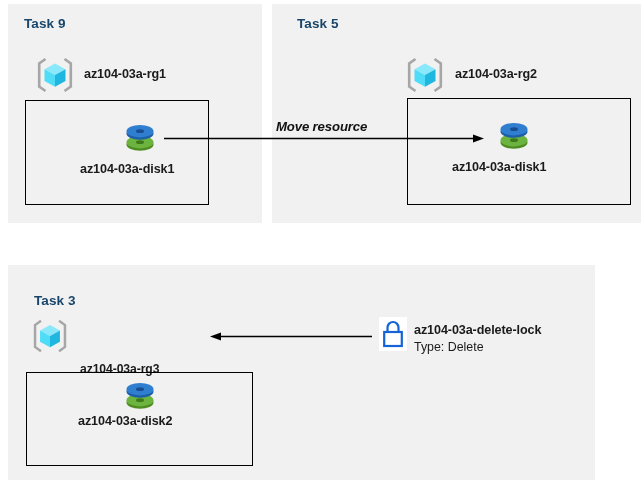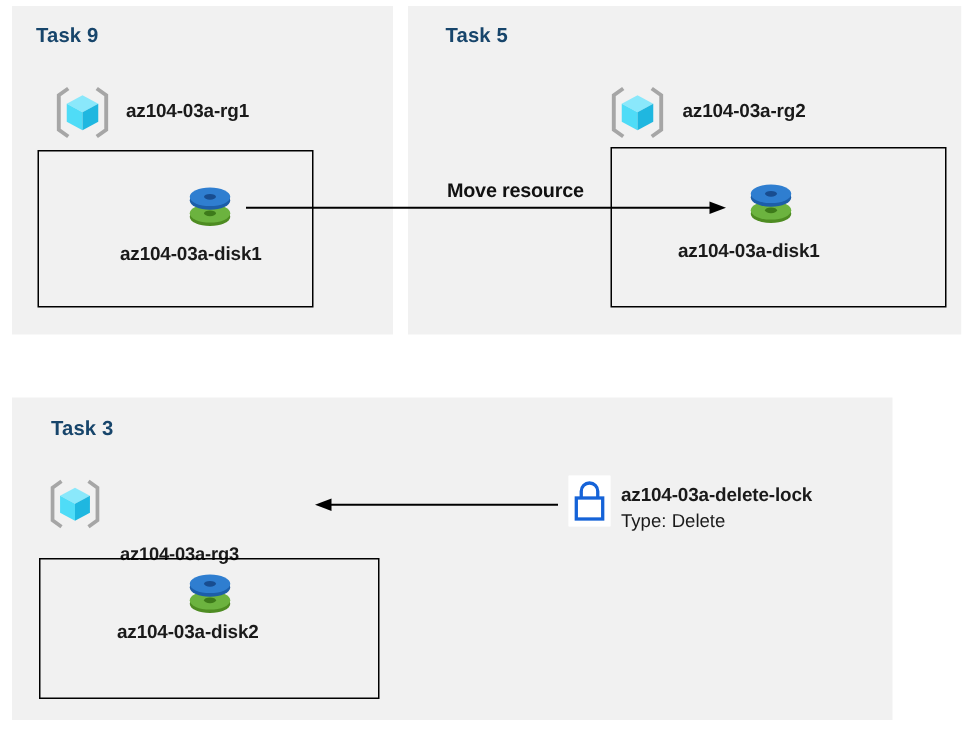--- a/index.html
+++ b/index.html
@@ -158,25 +158,25 @@
   </svg>
 </div>
 <div class="res-label" style="left:452px; top:160px;">az104-03a-disk1</div>
 
 <div class="arrow" style="left:164px; top:130px; width:320px; height:18px;">
   <svg viewBox="0 0 320 18" xmlns="http://www.w3.org/2000/svg">
     <line x1="0" y1="8.5" x2="312" y2="8.5" stroke="#000000" stroke-width="1.4"></line>
     <polygon points="320,8.5 309,4.4 309,12.6" fill="#000000"></polygon>
   </svg>
 </div>
-<div class="arrow-label" style="left:298px; top:119px;">Move resource</div>
+<div class="arrow-label" style="left:276px; top:119px;font-style:italic;">Move resource</div>
 
 <div class="panel" style="left:8px; top:265px; width:587px; height:215px;"></div>
 
-<div class="task-label" style="left:34px; top:278px;">Task 3</div>
+<div class="task-label" style="left:34px; top:293px;">Task 3</div>
 
 <div class="rg-icon" style="left:32px; top:318px; width:36px; height:36px;">
   <svg viewBox="0 0 38 38" xmlns="http://www.w3.org/2000/svg">
     <path d="M9.5 3 L3.2 7.5 L3.2 30.5 L9.5 35" fill="none" stroke="#a6a6a6" stroke-width="2.6" stroke-linejoin="miter"></path>
     <path d="M28.5 3 L34.8 7.5 L34.8 30.5 L28.5 35" fill="none" stroke="#a6a6a6" stroke-width="2.6" stroke-linejoin="miter"></path>
     <polygon points="19,7.5 29.5,13.2 19,18.9 8.5,13.2" fill="#8ae8fb"></polygon>
     <polygon points="8.5,13.2 19,18.9 19,30.8 8.5,25.1" fill="#4fdcf7"></polygon>
     <polygon points="29.5,13.2 29.5,25.1 19,30.8 19,18.9" fill="#1fb7e0"></polygon>
   </svg>
 </div>

